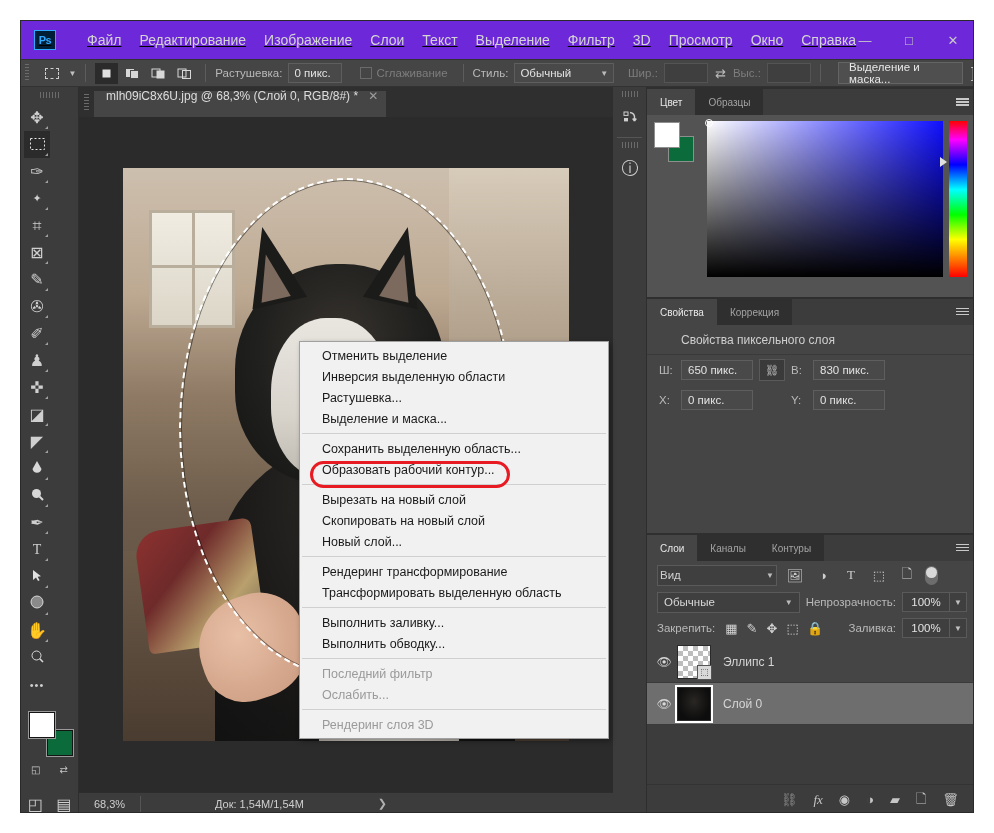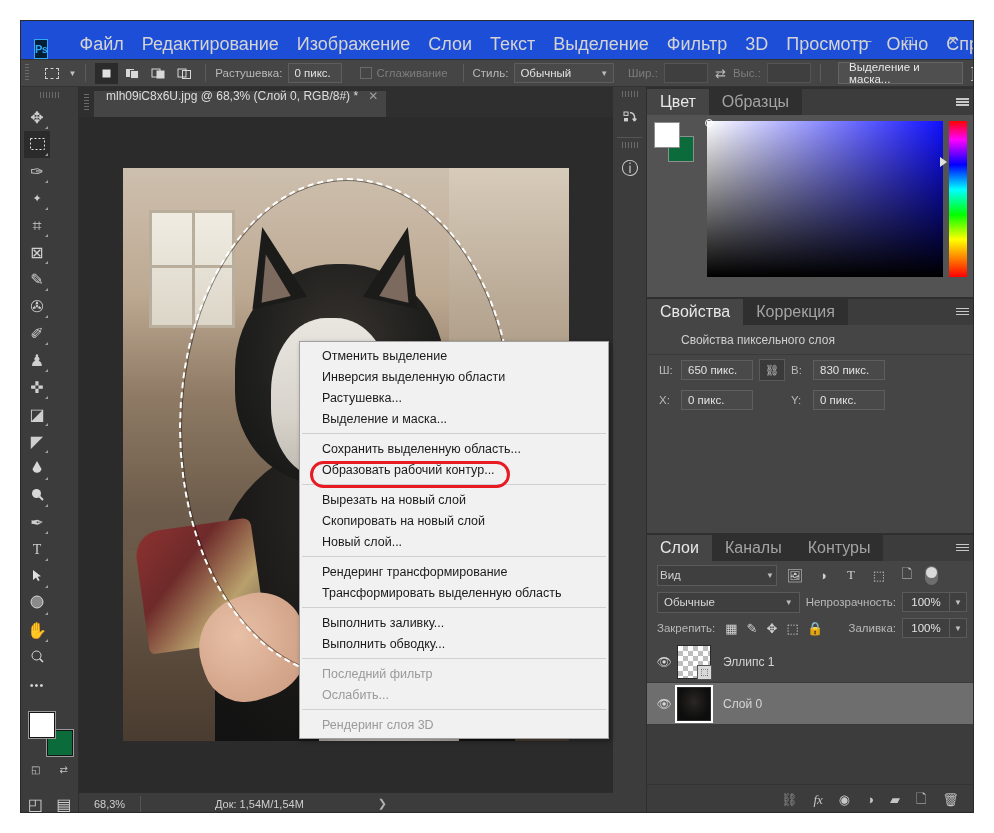--- a/index.html
+++ b/index.html
@@ -14,33 +14,33 @@
     left: 20px; top: 20px;
     width: 954px; height: 793px;
     background: #535353;
     border: 1px solid #2a2a2a;
     overflow: hidden;
   }
 
   
   .titlebar {
     position: absolute; left: 0; top: 0; width: 954px; height: 38px;
-    background: #1d4ed8;
-    display: flex; align-items: flex-end;
+    background: #6d28d9;
+    display: flex; align-items: center; text-decoration: underline;
   }
   .ps-logo {
     width: 22px; height: 20px; margin-left: 13px;
     background: #001e36; border: 1px solid #31a8ff;
     color: #31a8ff; font-size: 11px; font-weight: bold;
     display: flex; align-items: center; justify-content: center;
     letter-spacing: -0.5px;
   }
   .menu-items { display: flex; align-items: center; margin-left: 22px; }
   .menu-item {
-    color: #d4d4d4; font-size: 18px; padding: 4px 9px; cursor: default;
+    color: #d4d4d4; font-size: 14px; padding: 4px 9px; cursor: default;
     white-space: nowrap;
   }
   .wincontrols { position: absolute; right: 0; top: 0; display: flex; height: 38px; }
   .winbtn {
     width: 44px; height: 38px; display: flex; align-items: center; justify-content: center;
     color: #c8c8c8; font-size: 13px;
   }
 
   
   .optionsbar {
@@ -264,21 +264,21 @@
   
   .panels {
     position: absolute; left: 626px; top: 66px; width: 328px; height: 727px;
     background: #3c3c3c;
   }
   .panel-tabs {
     display: flex; align-items: flex-end; height: 28px; background: #2f2f2f;
   }
   .ptab {
     height: 26px; padding: 0 13px; display: flex; align-items: center;
-    font-size: 16px; color: #a3a3a3;
+    font-size: 10px; color: #a3a3a3;
   }
   .ptab.active { background: #454545; color: #e8e8e8; }
   .ptab-fill { flex: 1; height: 26px; background: #3c3c3c; }
   .ptab-menu {
     width: 26px; height: 26px; background: #3c3c3c;
     display: flex; align-items: center; justify-content: center; color: #c8c8c8;
   }
   .hamb { width: 13px; height: 9px;
     background: repeating-linear-gradient(to bottom, #c8c8c8 0 1.5px, transparent 1.5px 3px); }
 

